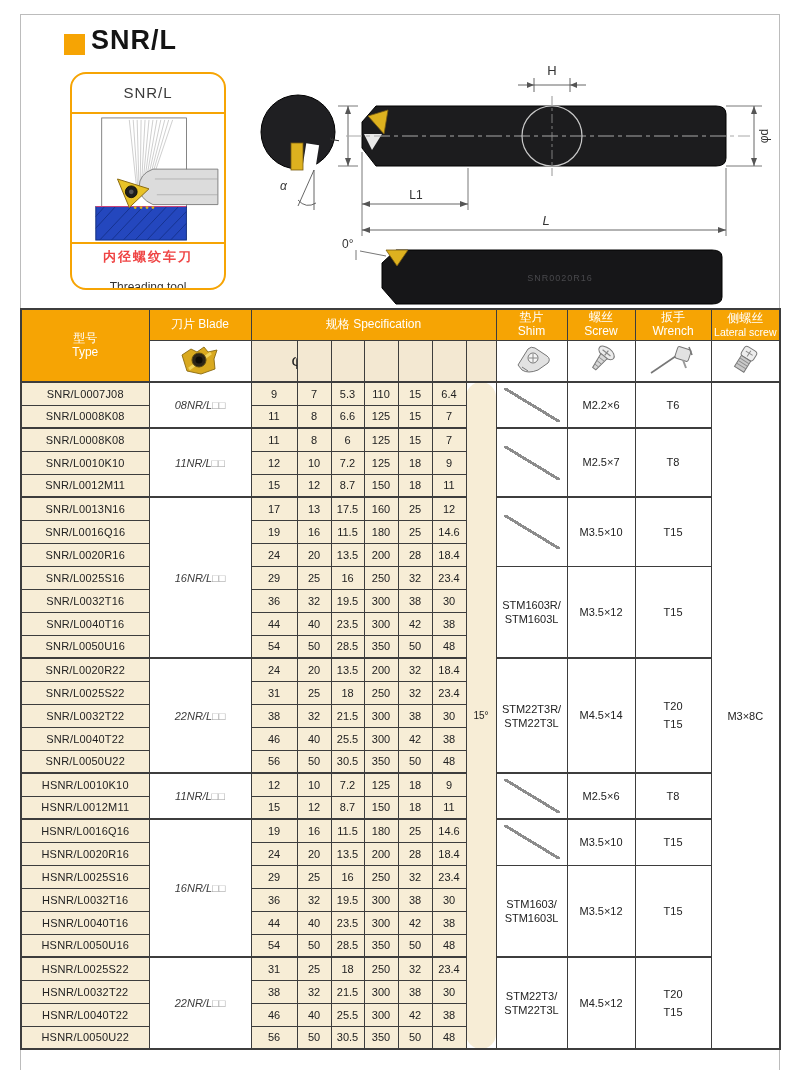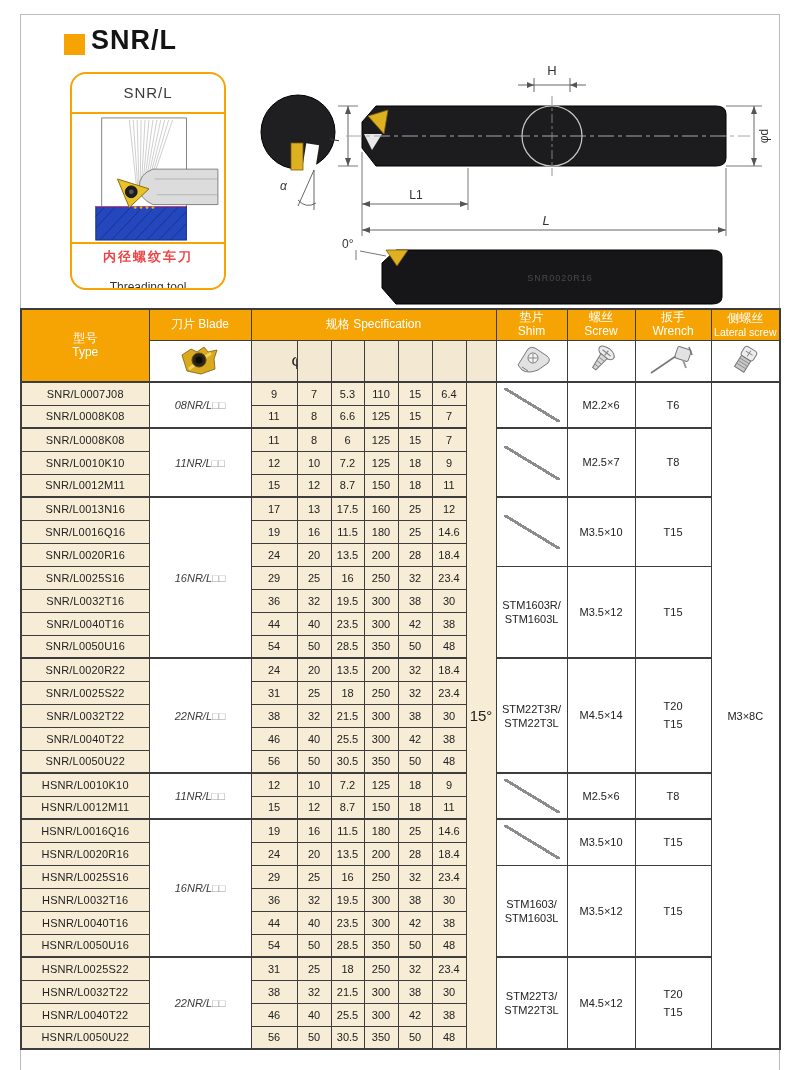--- a/index.html
+++ b/index.html
@@ -43,21 +43,21 @@
   tr.hrow1 th{background:#f6a404;color:#fff;font-weight:normal;height:30px;font-size:12px;line-height:1.15;}
   th.th-type{font-size:13px;line-height:1.3;}
   tr.hrow2 th{height:40px;background:#fff;font-weight:normal;}
   tr.hrow2 th.sub{background:#f3e8d2;font-size:17px;color:#222;padding-left:40px;}
   tbody tr{height:23px;}
   tbody td{background:#f7edd6;color:#222;}
   tbody td.white{background:#ffffff;}
   tbody td.type{font-size:11px;letter-spacing:0.2px;}
   tbody td.blade{background:#fff;color:#3a3a3a;font-size:11px;font-style:italic;}
   tbody td.blade .sq{color:#9a9a9a;}
-  tbody td.alpha{background:#f7edd6;font-size:15px;}
+  tbody td.alpha{background:#f7edd6;font-size:10px;border-radius:15px;}
   tbody td.hw{font-size:11px;line-height:1.5;}
   tr.group-start td{border-top-width:2px;}
   .diag{width:56px;height:34px;margin:0 auto;
     background:linear-gradient(to top right,transparent 47.5%,#8c8c8c 47.5%,#8c8c8c 52.5%,transparent 52.5%);}
   .mlines div{line-height:14px;}
   .wr-gap div{line-height:15px;margin:3px 12px;}
 </style>
 </head>
 <body>
 

